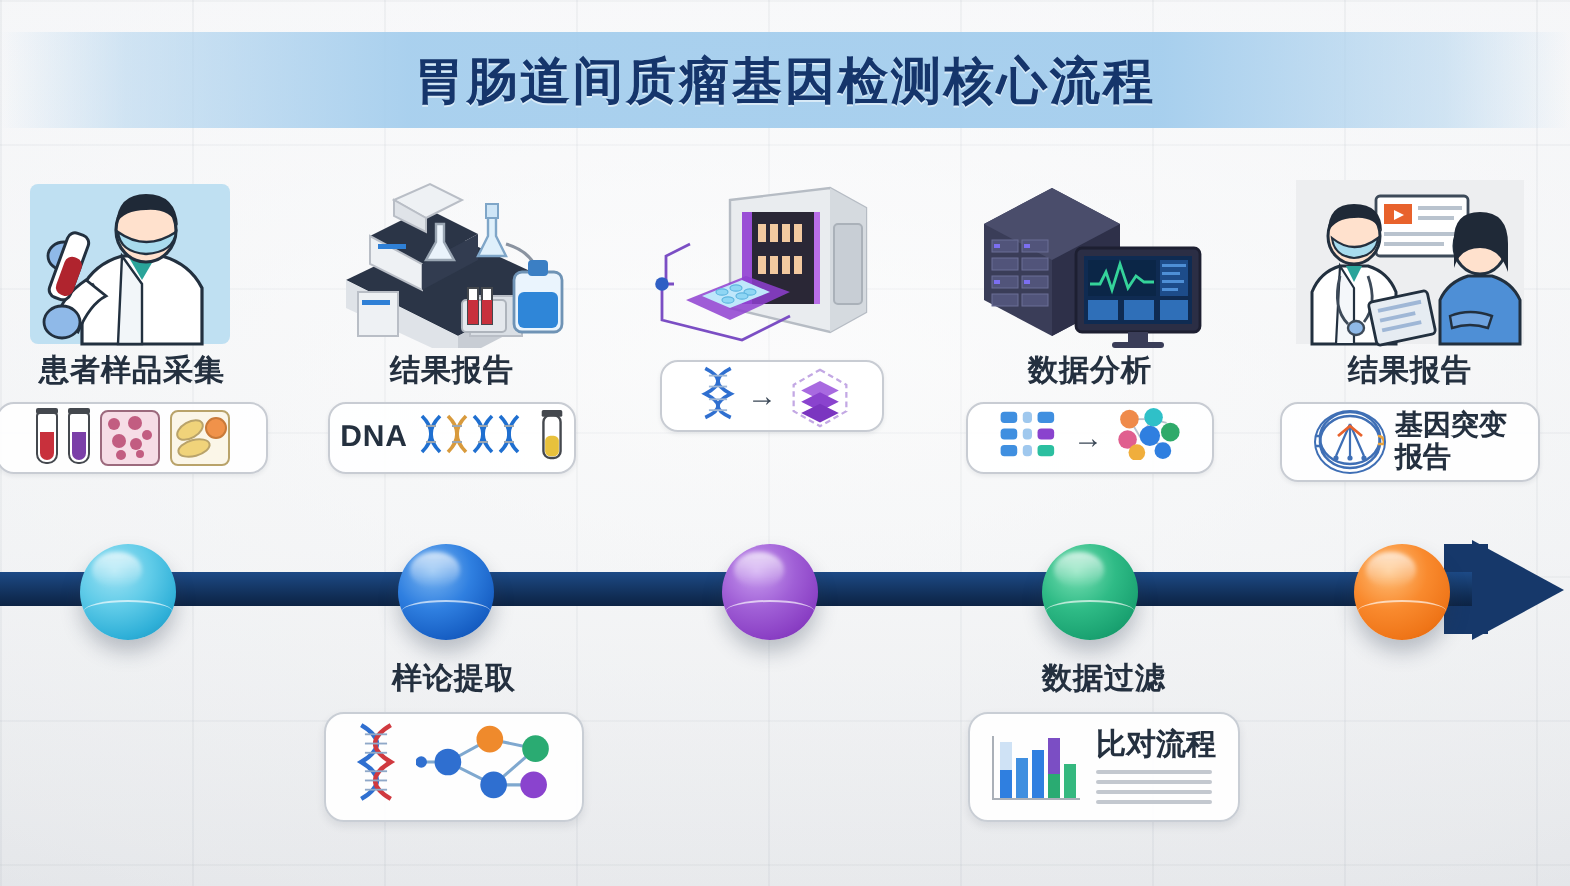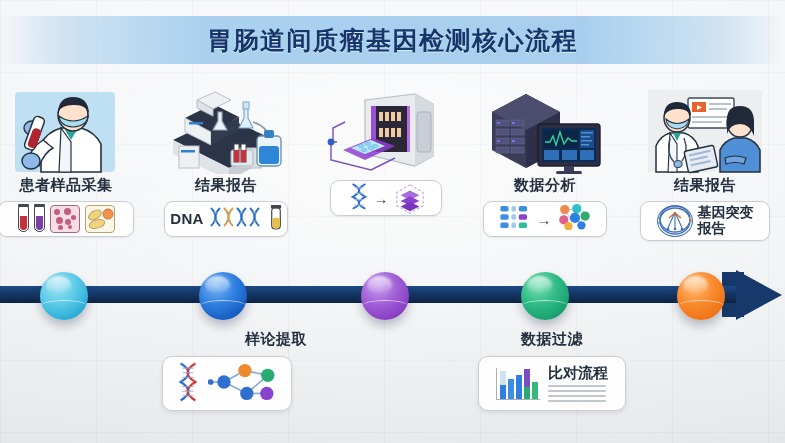--- a/index.html
+++ b/index.html
@@ -490,21 +490,21 @@
             </g>
           <path d="M0 12 L3 12 M0 17 L3 17" stroke="#3f6fb5" stroke-width="1.2"></path>
           <path d="M31 12 Q34 12 34 16 L31 16" stroke="#e8a23c" stroke-width="1.2" fill="none"></path>
         </svg>
       </span>
       <span class="chip-text" style="white-space:pre-line;text-align:left;font-size:14px;">基因突变
 报告</span>
     </div>
   </div>
 
-  <div class="lower" style="left:147px;top:330px;text-align:right;">
+  <div class="lower" style="left:147px;top:330px;">
     <div class="lower-label">样论提取</div>
     <div class="lower-card" style="width:130px;">
       <span>
         <svg viewBox="0 0 26 44" width="24" height="42">
           <g stroke-width="2.4" fill="none">
             <path d="M5 2 Q22 12 5 22 Q22 32 5 42" stroke="#2f6fd0"></path>
             <path d="M21 2 Q4 12 21 22 Q4 32 21 42" stroke="#d0393f"></path>
           </g>
           <g stroke="#8fa8c8" stroke-width="1">
             <line x1="7" y1="7" x2="19" y2="7"></line>
@@ -532,21 +532,21 @@
           <circle cx="62" cy="14" r="7" fill="#2aab72"></circle>
           <circle cx="40" cy="33" r="7" fill="#2f6fd0"></circle>
           <circle cx="61" cy="33" r="7" fill="#8a43ce"></circle>
         </svg>
       </span>
     </div>
   </div>
 
   <div class="lower" style="left:472px;top:330px;">
     <div class="lower-label">数据过滤</div>
-    <div class="lower-card" style="width:148px;">
+    <div class="lower-card" style="width:136px;">
       <span class="barchart">
         <u style="left:3px;height:14px;background:#2f7fe0"></u>
         <u style="left:3px;bottom:14px;height:14px;background:#cfe2f5"></u>
         <u style="left:11px;height:20px;background:#3f8fe0"></u>
         <u style="left:19px;height:24px;background:#2f7fe0"></u>
         <u style="left:27px;height:12px;background:#2aab72"></u>
         <u style="left:27px;bottom:12px;height:18px;background:#7b4ec4"></u>
         <u style="left:35px;height:17px;background:#35b87f"></u>
       </span>
 

